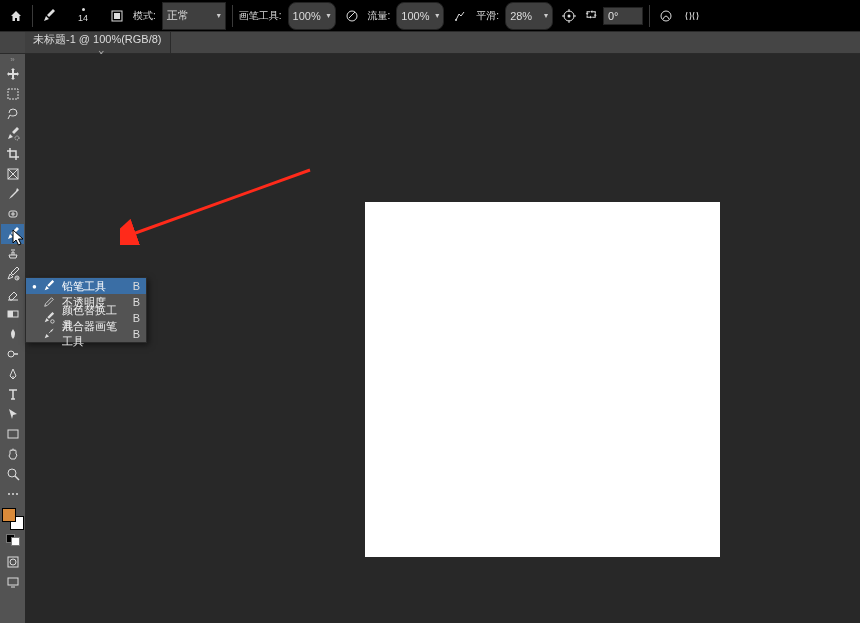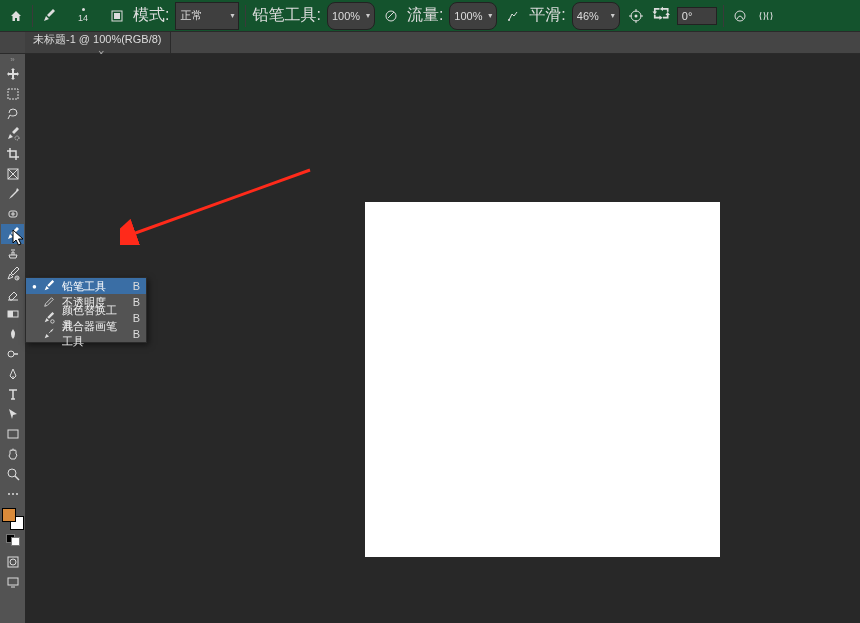--- a/index.html
+++ b/index.html
@@ -10,40 +10,40 @@
       font-family: "Microsoft YaHei", sans-serif;
       font-size: 11px;
       color: #e0e0e0;
       overflow: hidden;
       position: relative;
     }
 
     
     .options-bar {
       height: 32px;
-      background: #14532d;
+      background: #000000;
       border-bottom: 1px solid #2a2a2a;
       display: flex;
       align-items: center;
       padding: 0 6px;
       gap: 6px;
     }
     .opt-btn {
       width: 20px; height: 20px;
       display: flex; align-items: center; justify-content: center;
       color: #ddd;
     }
     .brush-preview {
       width: 36px; height: 24px;
       display: flex; flex-direction: column;
       align-items: center; justify-content: center;
       font-size: 9px; color: #ddd;
     }
     .brush-dot { width: 3px; height: 3px; background: #ddd; border-radius: 50%; margin-bottom: 2px; }
-    .opt-label { font-size: 16px; color: #ddd; }
+    .opt-label { font-size: 10px; color: #ddd; }
     .opt-select {
       background: #3f3f3f; border: 1px solid #222;
       height: 28px; min-width: 64px;
       display: flex; align-items: center; justify-content: space-between;
       padding: 0 4px; font-size: 11px; color: #ddd;
     }
     .opt-select.small { min-width: 48px; border-radius: 8px; }
     .chev { font-size: 8px; color: #ccc; margin-left: 4px; }
     .divider-v { width: 1px; height: 22px; background: #3a3a3a; }
     .angle-field {
@@ -190,21 +190,21 @@
   </div>
 
   <span class="opt-label">模式:</span>
   <div class="opt-select">
     <span>正常</span>
     <span class="chev">▾</span>
   </div>
 
   <div class="divider-v"></div>
 
-  <span class="opt-label">铅笔工具:</span>
+  <span class="opt-label">画笔工具:</span>
   <div class="opt-select small">
     <span>100%</span>
     <span class="chev">▾</span>
   </div>
   <div class="opt-btn">
     <svg width="14" height="14" viewBox="0 0 14 14">
         <circle cx="7" cy="7" r="5" fill="none" stroke="#ddd"></circle>
         <path d="M4 9 L10 3" stroke="#ddd"></path>
       </svg>
   </div>
@@ -216,21 +216,21 @@
   </div>
   <div class="opt-btn">
     <svg width="14" height="14" viewBox="0 0 14 14">
         <path d="M3 11 L6 5 L8 7 L11 3" fill="none" stroke="#ddd"></path>
         <circle cx="3" cy="11" r="1" fill="#ddd"></circle>
       </svg>
   </div>
 
   <span class="opt-label">平滑:</span>
   <div class="opt-select small">
-    <span>46%</span>
+    <span>28%</span>
     <span class="chev">▾</span>
   </div>
   <div class="opt-btn">
     <svg width="14" height="14" viewBox="0 0 14 14">
         <circle cx="7" cy="7" r="5" fill="none" stroke="#ddd"></circle>
         <circle cx="7" cy="7" r="1.5" fill="#ddd"></circle>
         <path d="M7 0v3M7 11v3M0 7h3M11 7h3" stroke="#ddd"></path>
       </svg>
   </div>
 

